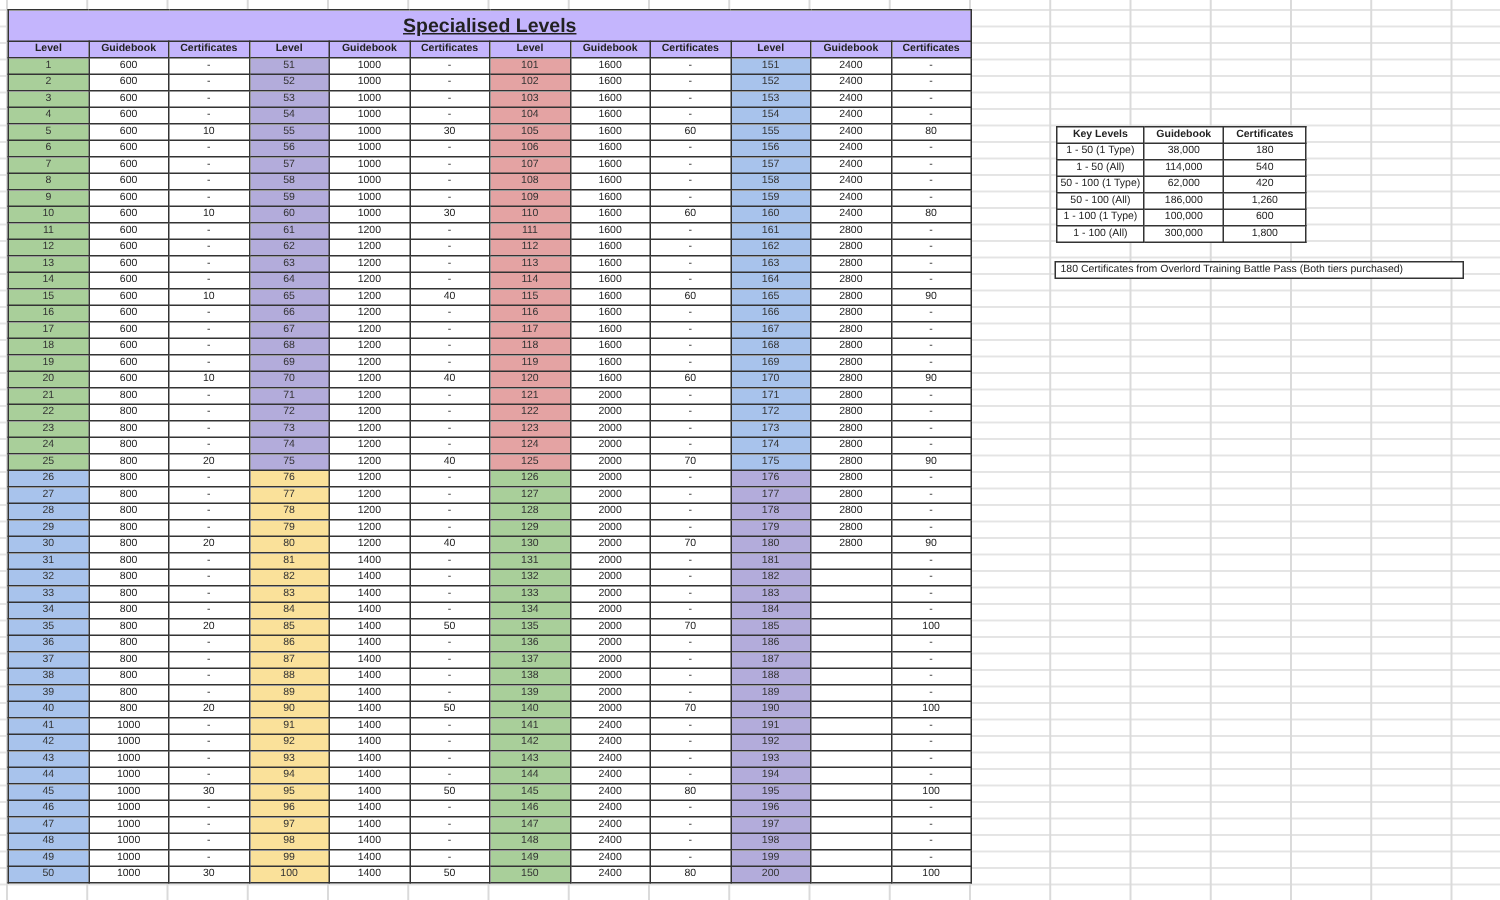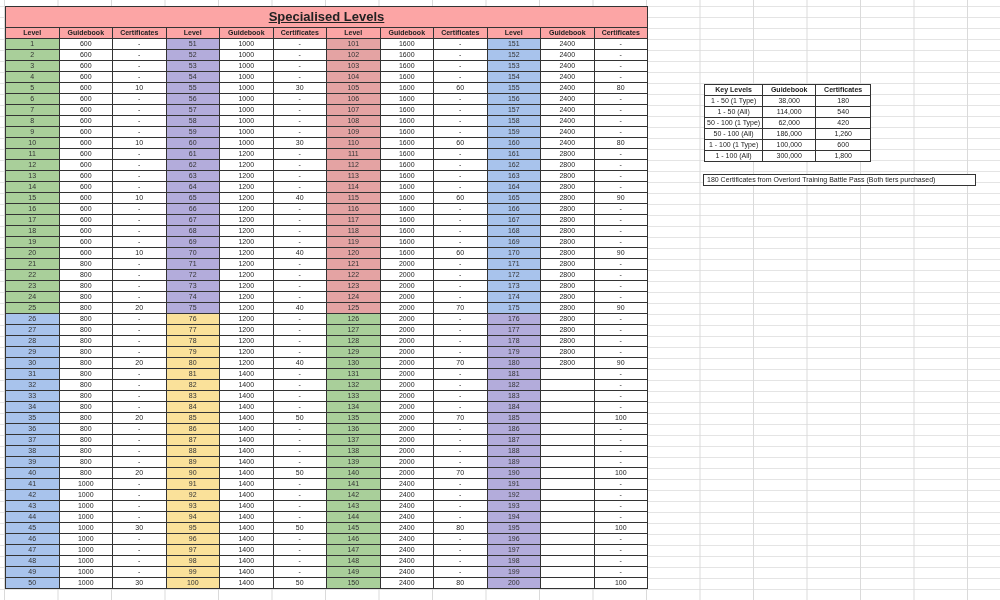--- a/index.html
+++ b/index.html
@@ -21,21 +21,21 @@
   }
   .main-table {
     position: absolute; left: 5px; top: 6px; z-index: 1;
     border-collapse: collapse; table-layout: fixed; background: #fff;
     border: 1.5px solid #333;
   }
   .main-table td, .main-table th {
     border: 1px solid #333; padding: 0; height: 10px; line-height: 10px;
     font-size: 7px; text-align: center; white-space: nowrap; overflow: hidden;
   }
-  .main-table th { font-weight: bold; font-size: 7px; background: #fca5a5; }
+  .main-table th { font-weight: bold; font-size: 7px; background: #c4b5fd; }
   .main-table col { width: 53.5px; }
   .title-cell {
     height: 20px !important; line-height: 20px !important;
     font-size: 13px !important; font-weight: bold; text-decoration: underline;
     border-bottom: 1.5px solid #333 !important;
   }
   .lvl { color: #333; }
   .c-green  { background: #a9cf9a; }
   .c-blue   { background: #a8c3ec; }
   .c-purple { background: #b3acdb; }

